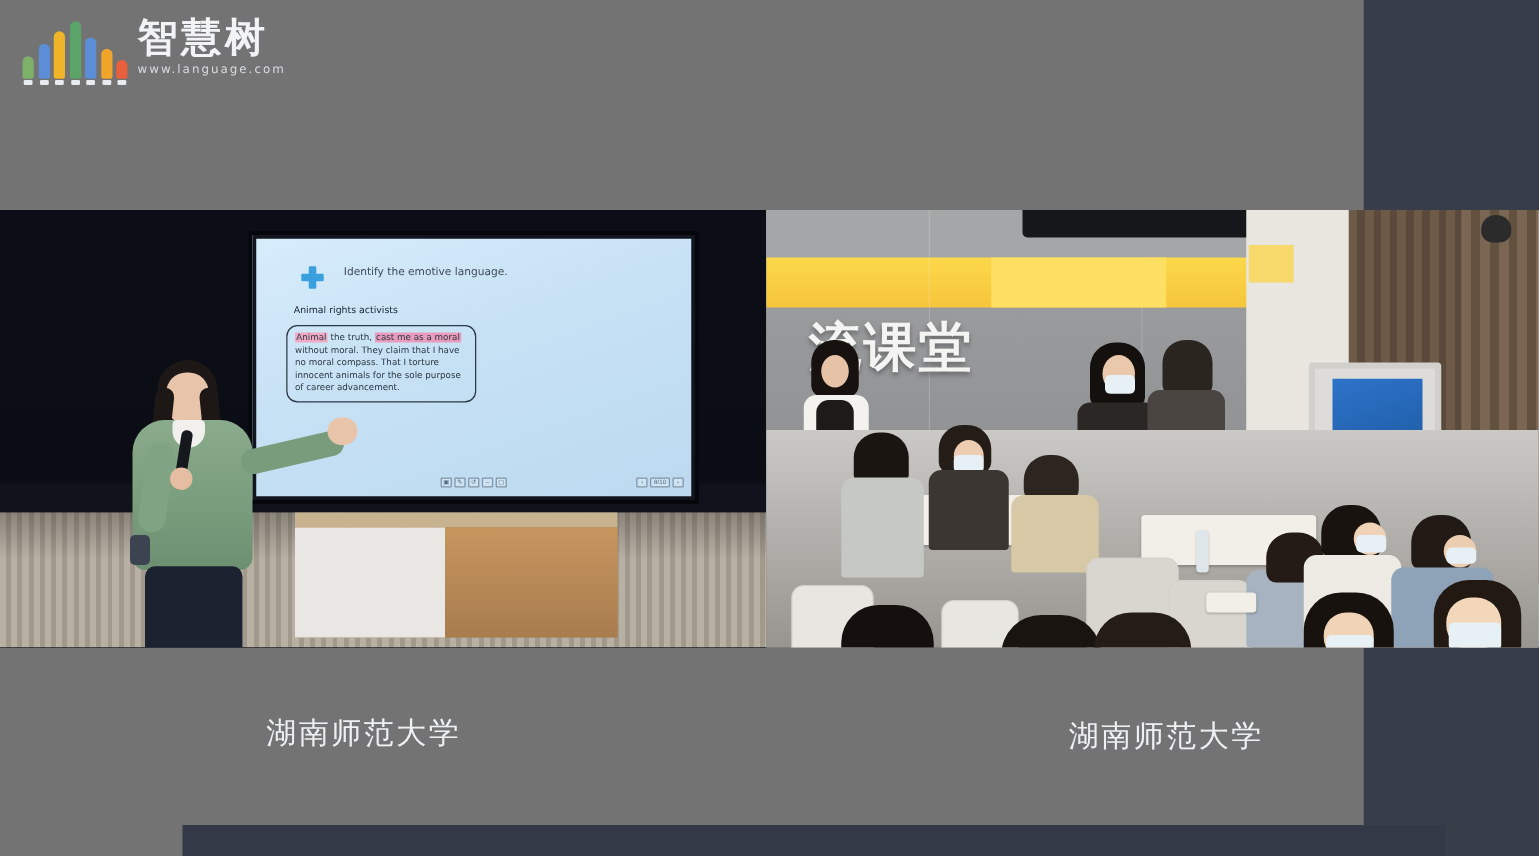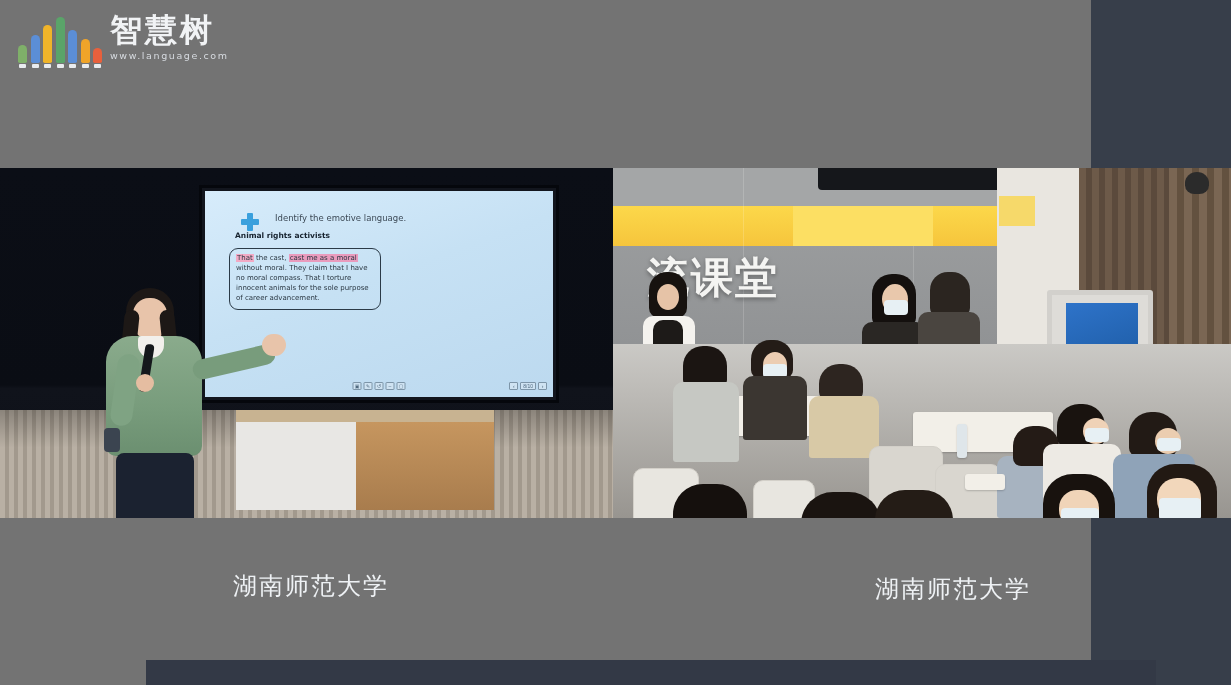--- a/index.html
+++ b/index.html
@@ -64,22 +64,22 @@
   }
   .slide-head { display: flex; align-items: flex-start; gap: 16px; margin: 12px 0 0 24px; }
   .plus-icon { width: 18px; height: 18px; position: relative; flex: none; }
   .plus-icon::before, .plus-icon::after {
     content: ""; position: absolute; background: #3aa0dd; border-radius: 1px;
   }
   .plus-icon::before { left: 6px; top: 0; width: 6px; height: 18px; }
   .plus-icon::after  { top: 6px; left: 0; width: 18px; height: 6px; }
   .slide-title { font-size: 8.5px; color: #3d4a57; font-family: "DejaVu Sans", sans-serif; }
   .slide-sub {
-    font-size: 7.5px; font-weight: 700; color: #16222e;
-    margin: 0 0 0 18px; font-family: "DejaVu Sans", sans-serif;
+    font-size: 7.5px; font-weight: 400; color: #16222e;
+    margin: 12px 0 0 18px; font-family: "DejaVu Sans", sans-serif;
   }
   .slide-box {
     margin: 8px 0 0 12px; width: 152px; padding: 5px 6px;
     border: 1px solid #2b3a47; border-radius: 9px;
     font-size: 7px; line-height: 1.42; color: #2a3742;
     font-family: "DejaVu Sans", sans-serif;
   }
   .hl-pink  { background: #f2a9c4; padding: 0 1px; }
   .hl-pink2 { background: #e99bbd; padding: 0 1px; }
   .slide-toolbar {
@@ -163,21 +163,21 @@
   .p .head { position:absolute; border-radius:50%; }
   .p .body { position:absolute; border-radius:10px 10px 3px 3px; }
   .mask { position:absolute; border-radius:4px; background:#e7f0f4; }
   .desk { position:absolute; background:#f2efe8; border-radius:3px; box-shadow:0 1px 2px rgba(0,0,0,.2); }
   .chair{ position:absolute; background:#e8e6e0; border-radius:10px 10px 4px 4px; border:1px solid #d3d0c9; }
   .chair.dark { background:#d9d6cf; }
 
   
   .caption {
     position: absolute; color: #eef1f4; font-size: 24px; letter-spacing: 2px;
-    font-family: "DejaVu Sans", sans-serif; white-space: nowrap; margin-left: 20px;
+    font-family: "DejaVu Sans", sans-serif; white-space: nowrap;
   }
   .caption-left  { left: 213px; top: 570px; }
   .caption-right { left: 855px; top: 573px; }
 
   
   .bottom-panel {
     position:absolute; left:146px; top:660px; width:1010px; height:25px;
     background:#333946;
   }
 </style>
@@ -208,21 +208,21 @@
       <div class="hall-wall"></div>
       <div class="hall-floorwall"></div>
 
       <div class="screen">
         <div class="slide-head">
           <div class="plus-icon"></div>
           <div class="slide-title">Identify the emotive language.</div>
         </div>
         <div class="slide-sub">Animal rights activists</div>
         <div class="slide-box">
-          <span class="hl-pink">That</span><span> the cast, </span><span class="hl-pink2">cast me as a moral</span><span> without moral. They claim that I have no moral compass. That I torture innocent animals for the sole purpose of career advancement.</span>
+          <span class="hl-pink">Animal</span><span> the truth, </span><span class="hl-pink2">cast me as a moral</span><span> without moral. They claim that I have no moral compass. That I torture innocent animals for the sole purpose of career advancement.</span>
         </div>
         <div class="slide-toolbar">
           <div class="tb">▣</div>
           <div class="tb">✎</div>
           <div class="tb">↺</div>
           <div class="tb">–</div>
           <div class="tb">▢</div>
         </div>
         <div class="slide-nav">
           <div class="nv">‹</div>

